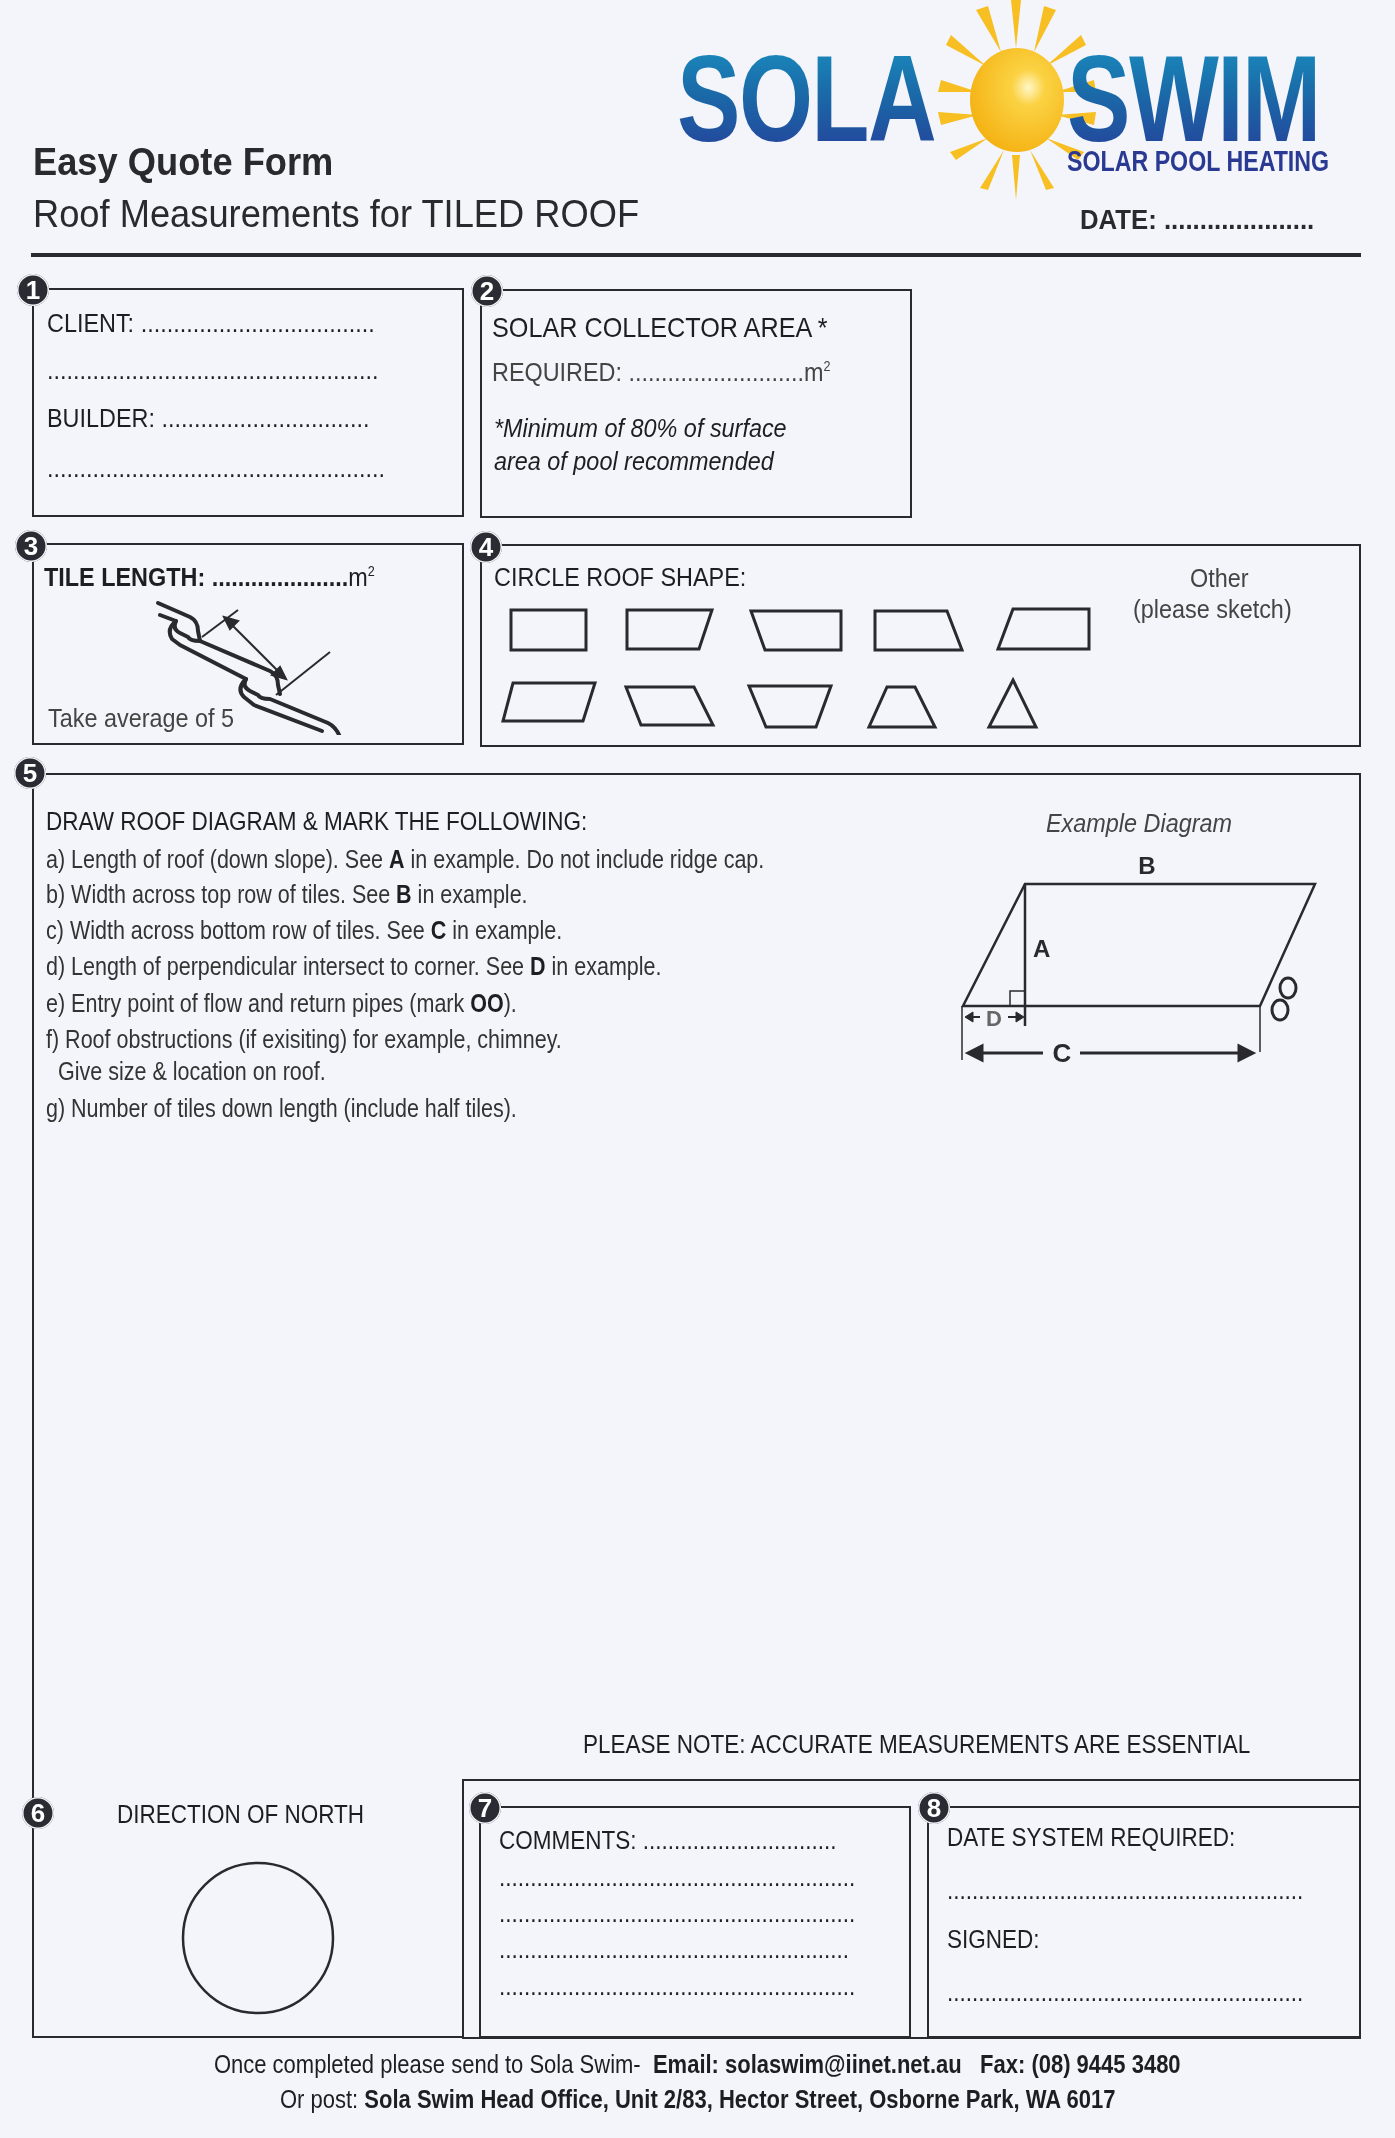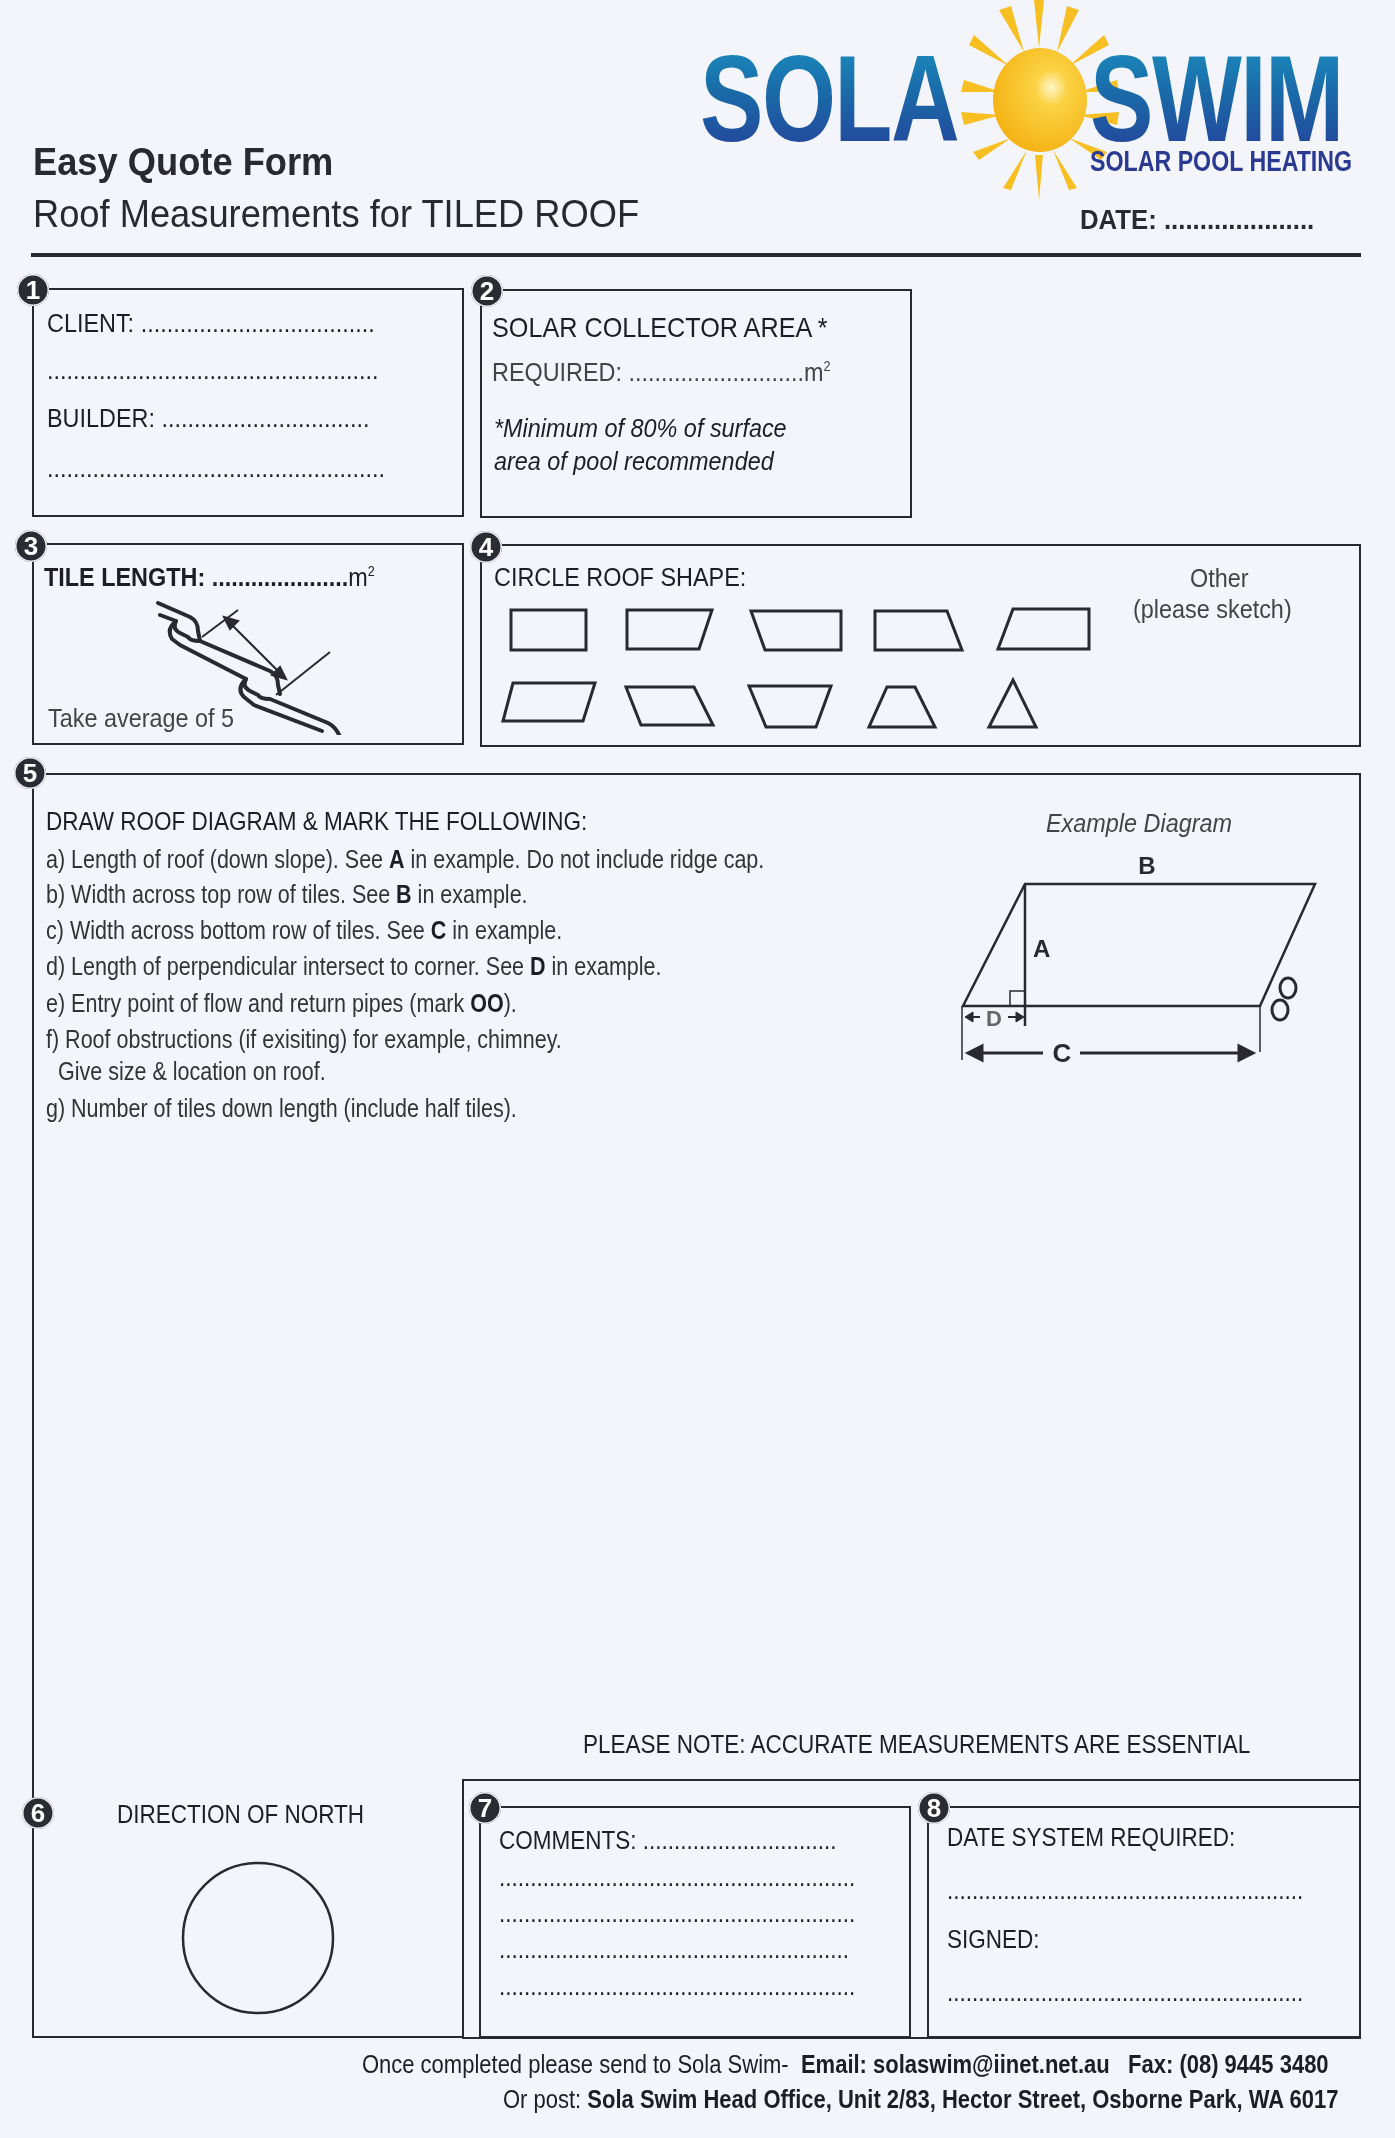--- a/index.html
+++ b/index.html
@@ -30,27 +30,27 @@
     background:linear-gradient(180deg,#1a8fc0 0%, #1a6aa8 45%, #25409a 100%);
     -webkit-background-clip:text; background-clip:text; color:transparent; line-height:1; transform:scaleX(0.78); transform-origin:left top; }
   .logo-sub { font-weight:bold; font-size:29px; color:#2a3a93; transform:scaleX(0.8); transform-origin:left top; }
 
   .t { position:absolute; white-space:nowrap; font-size:26px; transform:scaleX(0.9); transform-origin:left top; }
   .t-light { color:#444; }
   .t-bold { font-weight:bold; }
   .t-it { font-style:italic; }
   .list { position:absolute; left:46px; font-size:25px; color:#333; white-space:nowrap; transform:scaleX(0.86); transform-origin:left top; }
   .list b { color:#1e1e22; }
-  .footer { position:absolute; width:1395px; left:0; text-align:right; font-size:25px; white-space:nowrap; }
+  .footer { position:absolute; width:1395px; left:0; text-align:center; font-size:25px; white-space:nowrap; }
   .footer span.b { font-weight:bold; }
 </style>
 </head>
 <body>
 
-<div class="abs" style="left:684px; top:0; width:695px; height:200px;">
+<div class="abs" style="left:661px; top:0; width:695px; height:200px;">
   <svg class="abs" style="left:255px; top:0;" width="200" height="200" viewBox="0 0 200 200">
     <defs>
       <radialGradient id="sunG" cx="62%" cy="38%" r="70%">
         <stop offset="0" stop-color="#fff6c8"></stop>
         <stop offset="0.25" stop-color="#fbd243"></stop>
         <stop offset="1" stop-color="#f4b010"></stop>
       </radialGradient>
     </defs>
     <g fill="#f7bf22">
       <path d="M95 0 L100 48 L105 0 Z"></path>

